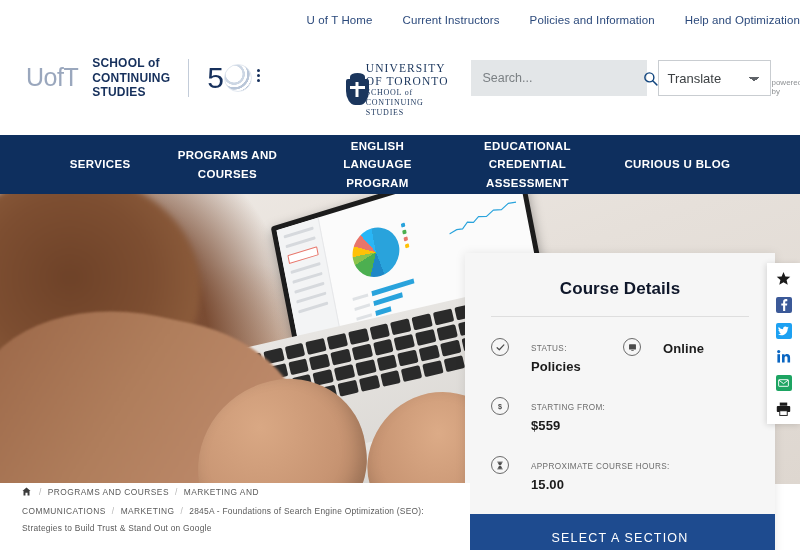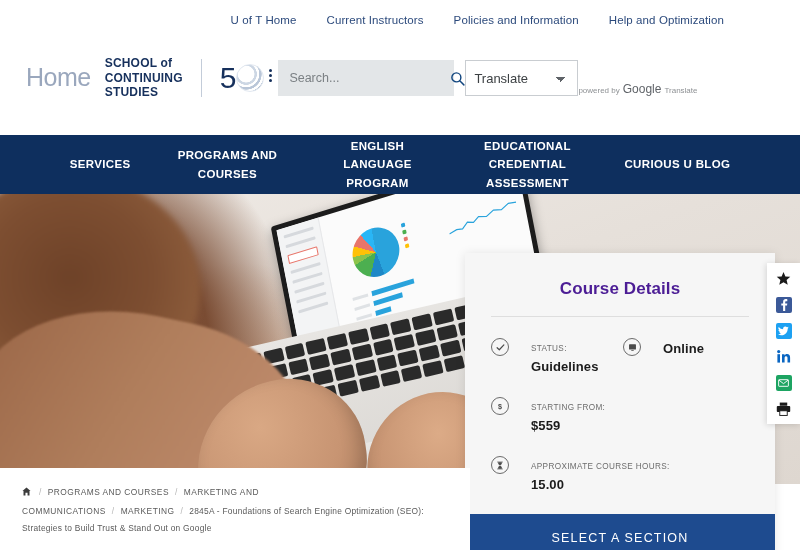--- a/index.html
+++ b/index.html
@@ -10,21 +10,20 @@
     overflow: hidden;
   }
   .page { position: relative; width: 800px; height: 550px; }
 
   
   .utility-bar {
     height: 40px;
     display: flex;
     align-items: center;
     justify-content: flex-end;
-    padding-right: 76px;
     gap: 30px;
     background: #fff;
   }
   .utility-link {
     font-size: 11.5px;
     color: #2c4a7c;
     text-decoration: none;
     white-space: nowrap;
     letter-spacing: .1px;
   }
@@ -298,21 +297,21 @@
     position: absolute;
     left: 465px; top: 253px;
     width: 310px;
     background: #f6f6f6;
     box-shadow: 0 1px 10px rgba(0,0,0,.10);
     padding: 26px 26px 0 26px;
     z-index: 5;
   }
   .card-title {
     text-align: center; font-size: 17px; font-weight: bold;
-    color: #4c1d95; letter-spacing: .1px; margin-bottom: 17px;
+    color: #0f172a; letter-spacing: .1px; margin-bottom: 17px;
   }
   .card-rule { height: 1px; background: #dedede; margin-bottom: 20px; }
   .detail-grid {
     display: grid; grid-template-columns: 1fr 1fr;
     row-gap: 22px; column-gap: 6px;
     padding-bottom: 22px;
   }
   .detail { display: flex; gap: 22px; align-items: flex-start; }
   .dicon {
     width: 18px; height: 18px; flex: 0 0 18px;
@@ -353,21 +352,21 @@
   .share-btn {
     width: 17px; height: 17px; cursor: pointer;
     display: flex; align-items: center; justify-content: center;
     border: none; background: transparent; padding: 0;
   }
   .sq { width: 16px; height: 16px; border-radius: 2px; display: flex; align-items: center; justify-content: center; }
 
   
   .breadcrumb {
     position: absolute; left: 0; bottom: 0;
-    width: 470px; padding: 16px 20px 12px 22px;
+    width: 470px; padding: 1px 20px 12px 22px;
     background: #fff;
     font-size: 8.4px; color: #5a5a5a;
     letter-spacing: .45px; line-height: 2.1;
     z-index: 6;
   }
   .crumb { color: #5a5a5a; text-decoration: none; text-transform: uppercase; }
   .crumb.last { text-transform: none; letter-spacing: .25px; }
   .sep { color: #b4b4b4; margin: 0 6px; }
   .home-ico { display: inline-block; vertical-align: -1px; margin-right: 2px; }
 </style>
@@ -379,39 +378,49 @@
   <div class="utility-bar">
     <a class="utility-link" href="#">U of T Home</a>
     <a class="utility-link" href="#">Current Instructors</a>
     <a class="utility-link" href="#">Policies and Information</a>
     <a class="utility-link" href="#">Help and Optimization</a>
   </div>
 
   <div class="header">
 
     <div class="brand-left">
-      <div class="uoft-wordmark">Home</div>
+      <div class="uoft-wordmark">UofT</div>
       <div class="scs-stack">
         <div><span>SCHOOL</span> <span class="of">of</span></div>
         <div>CONTINUING</div>
         <div>STUDIES</div>
       </div>
       <div class="brand-div"></div>
       <div class="anniv">
         <span class="anniv-5">5</span>
         <span class="anniv-0">
           <span class="anniv-dots">
               <i></i>
               <i></i>
               <i></i>
             </span>
         </span>
       </div>
     </div>
 
+    <div class="crest-block">
+      <div class="crest">
+        <div class="crest-top"></div>
+        <div class="crest-shield"></div>
+      </div>
+      <div>
+        <div class="crest-text-1">UNIVERSITY OF TORONTO</div>
+        <div class="crest-text-2">SCHOOL of CONTINUING STUDIES</div>
+      </div>
+    </div>
 
     <div class="search-wrap">
       <div class="search-row">
         <div class="search-box">
           <input class="search-input" type="text" placeholder="Search..." style="">
           <button class="search-btn" aria-label="Search">
             <svg width="15" height="15" viewBox="0 0 20 20" fill="none" stroke="#12467f" stroke-width="1.9">
               <circle cx="8.5" cy="8.5" r="6"></circle>
                 <line x1="13" y1="13" x2="18.5" y2="18.5" stroke-linecap="round"></line>
             </svg>
@@ -551,21 +560,21 @@
     <div class="detail-grid">
 
       <div class="detail">
         <span class="dicon">
           <svg width="9" height="9" viewBox="0 0 12 12" fill="none" stroke="#4a4a4a" stroke-width="1.6">
             <polyline points="1.5,6.3 4.4,9 10.5,2.6" stroke-linecap="round" stroke-linejoin="round"></polyline>
           </svg>
         </span>
         <span>
           <span class="dlabel">STATUS:</span>
-          <span class="dvalue" style="display:block">Guidelines</span>
+          <span class="dvalue" style="display:block">Policies</span>
         </span>
       </div>
 
       <div class="detail">
         <span class="dicon">
           <svg width="9" height="9" viewBox="0 0 12 12" fill="#4a4a4a">
             <rect x="1.4" y="1.8" width="9.2" height="7" rx="0.8"></rect>
             <rect x="4.3" y="9.3" width="3.4" height="1" rx="0.4"></rect>
           </svg>
         </span>

